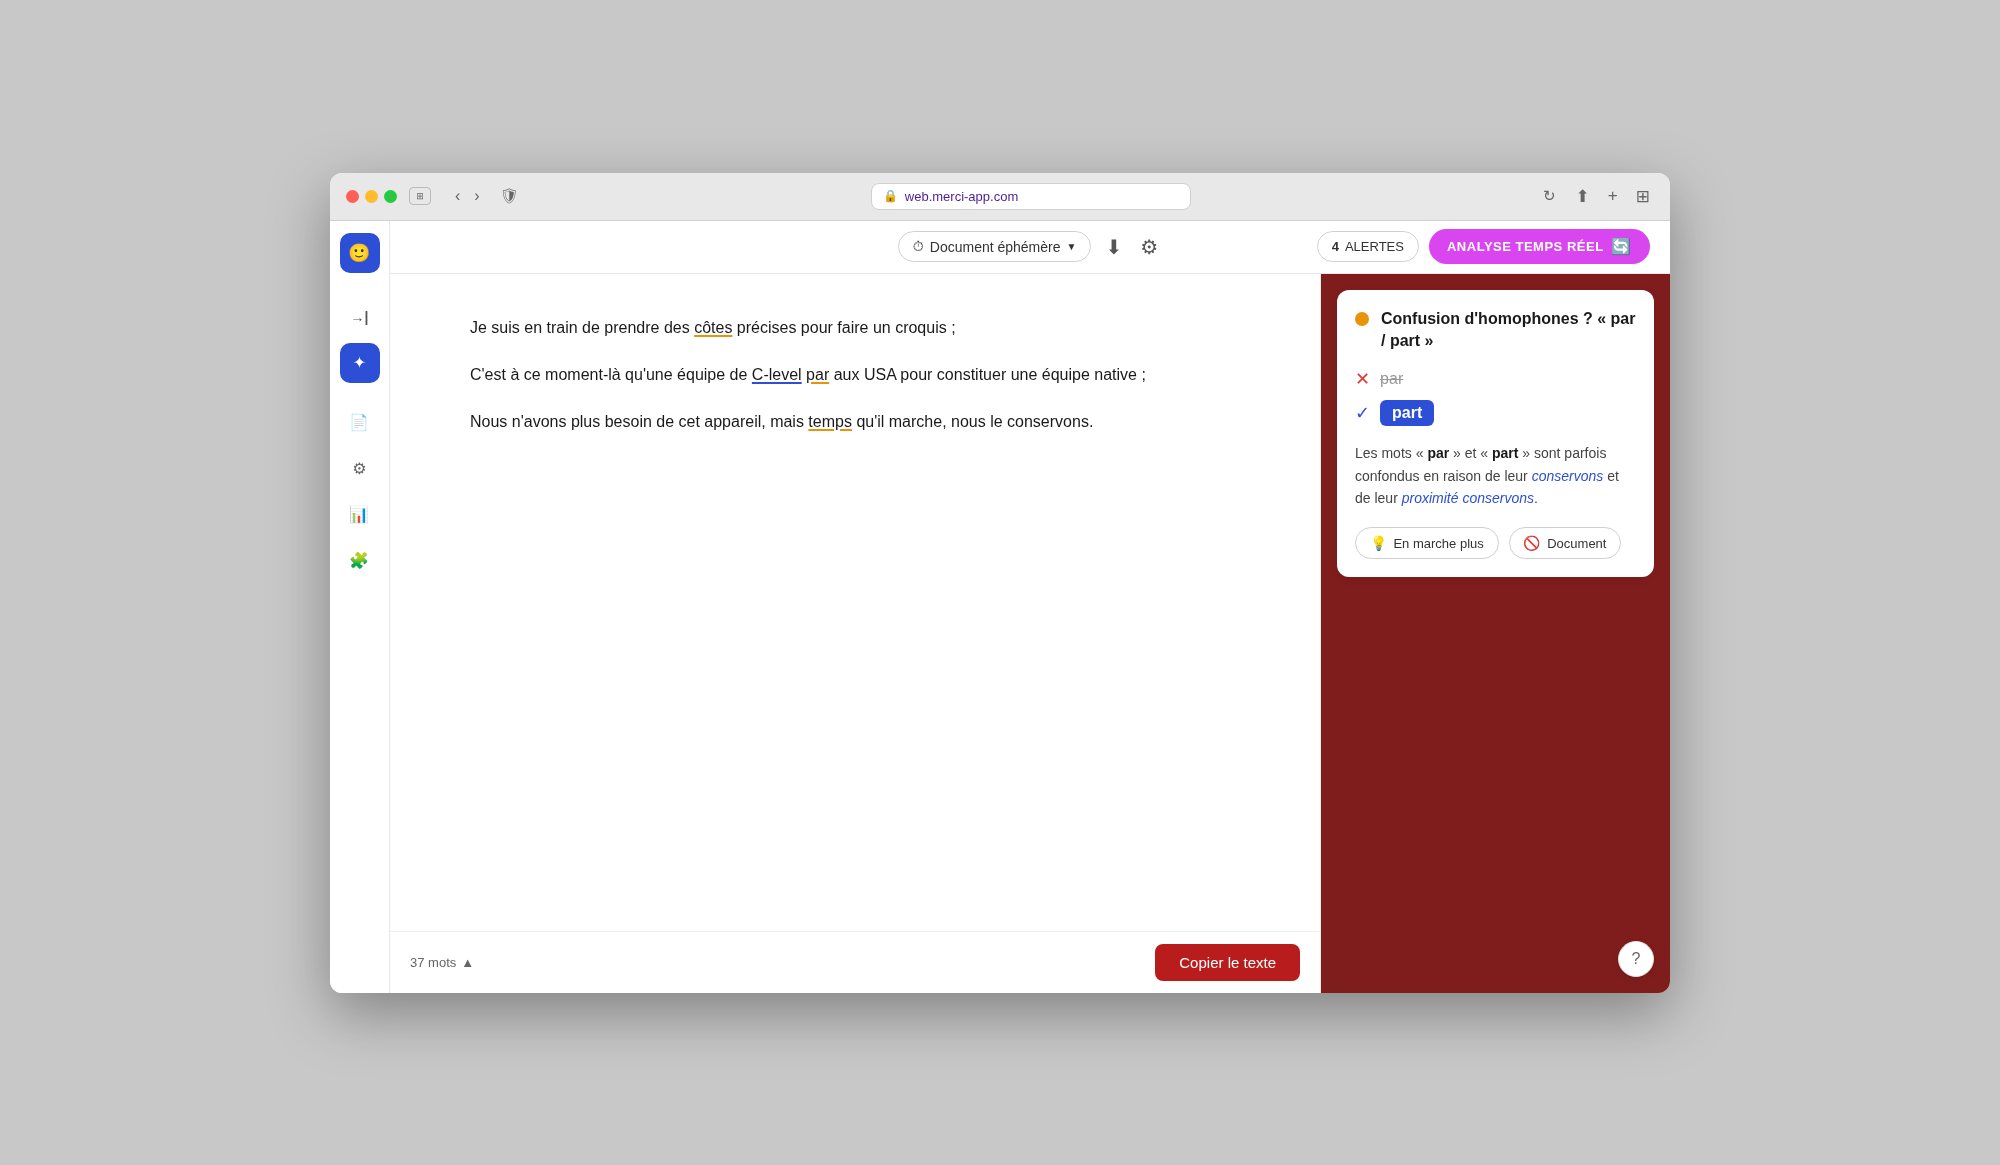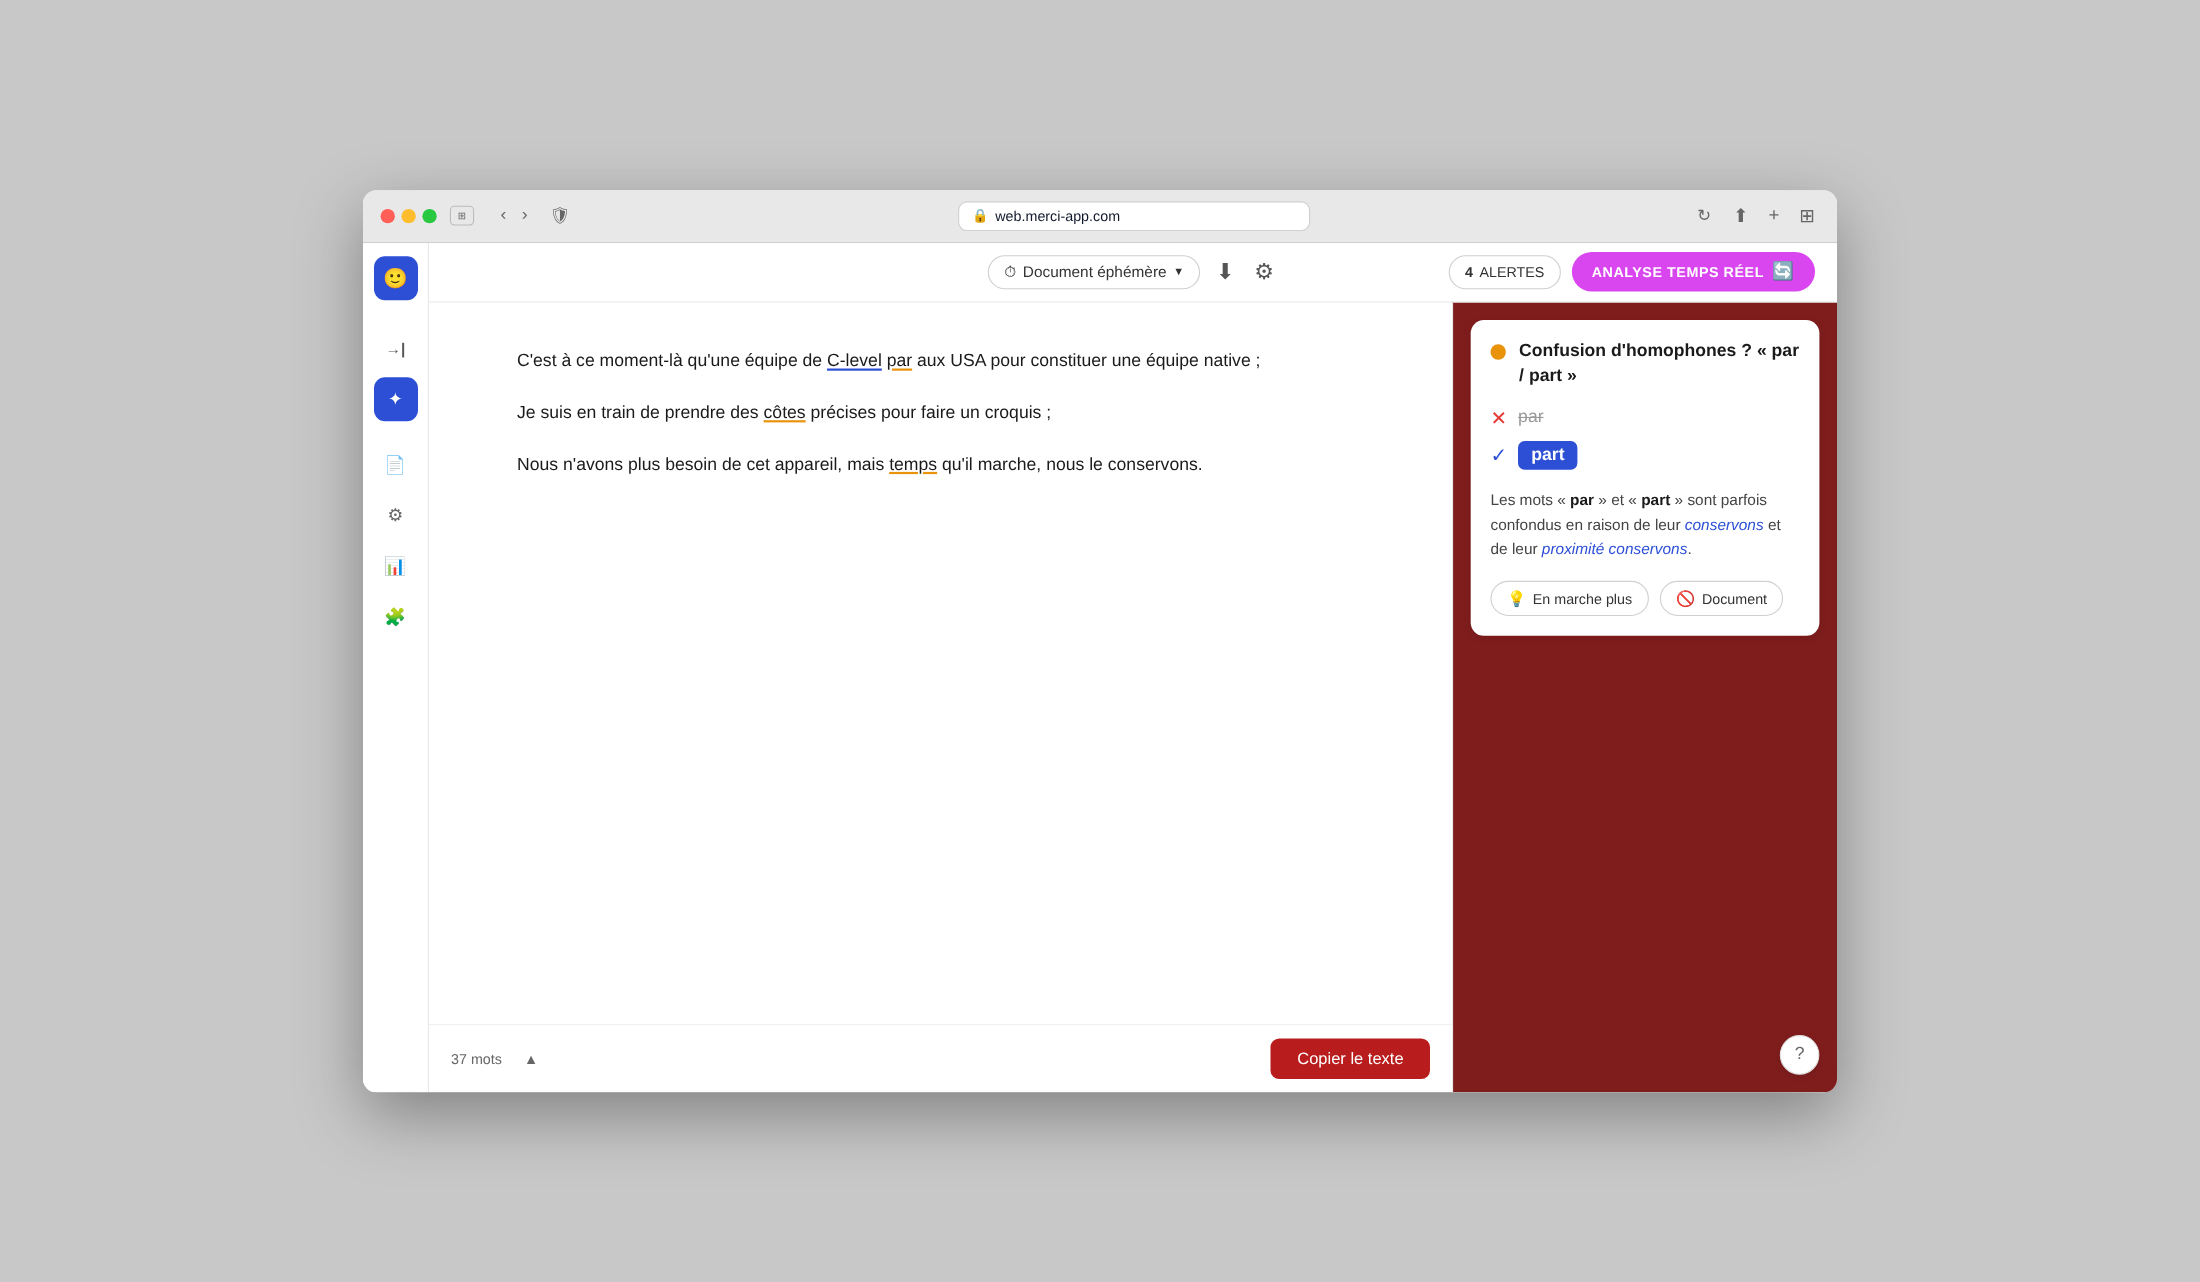--- a/index.html
+++ b/index.html
@@ -91,21 +91,21 @@
       border-radius: 8px;
       padding: 5px 12px;
       font-size: 13px;
       color: #333;
       display: flex;
       align-items: center;
       gap: 6px;
     }
     .url-text {
       font-size: 13px;
-      color: #0f172a;
+      color: #4c1d95;
     }
 
     .browser-right-controls {
       display: flex;
       align-items: center;
       gap: 10px;
       color: #666;
       font-size: 18px;
     }
 
@@ -270,21 +270,21 @@
       display: flex;
       align-items: center;
       justify-content: space-between;
       border-top: 1px solid #f0f0f0;
     }
     .word-count {
       font-size: 13px;
       color: #666;
       display: flex;
       align-items: center;
-      gap: 20px;
+      gap: 5px;
     }
     .copy-btn {
       background: #b91c1c;
       color: white;
       border: none;
       border-radius: 8px;
       padding: 10px 24px;
       font-size: 15px;
       font-weight: 500;
       cursor: pointer;
@@ -499,24 +499,24 @@
             <span class="emoji-icon">🔄</span>
           </button>
         </div>
       </div>
 
       <div class="main-area">
 
         <div class="editor-area">
           <div class="editor-content">
             <p>
-              C'est à ce moment-là qu'une équipe de <span class="underline-blue">C-level</span> <span class="underline-orange">par</span> aux USA pour constituer une équipe native ;
+              Je suis en train de prendre des <span class="underline-orange">côtes</span> précises pour faire un croquis ;
             </p>
             <p>
-              Je suis en train de prendre des <span class="underline-orange">côtes</span> précises pour faire un croquis ;
+              C'est à ce moment-là qu'une équipe de <span class="underline-blue">C-level</span> <span class="underline-orange">par</span> aux USA pour constituer une équipe native ;
             </p>
             <p>
               Nous n'avons plus besoin de cet appareil, mais <span class="underline-orange">temps</span> qu'il marche, nous le conservons.
             </p>
           </div>
           <div class="editor-footer">
             <div class="word-count">
               <span>37 mots</span>
               <span>▲</span>
             </div>

